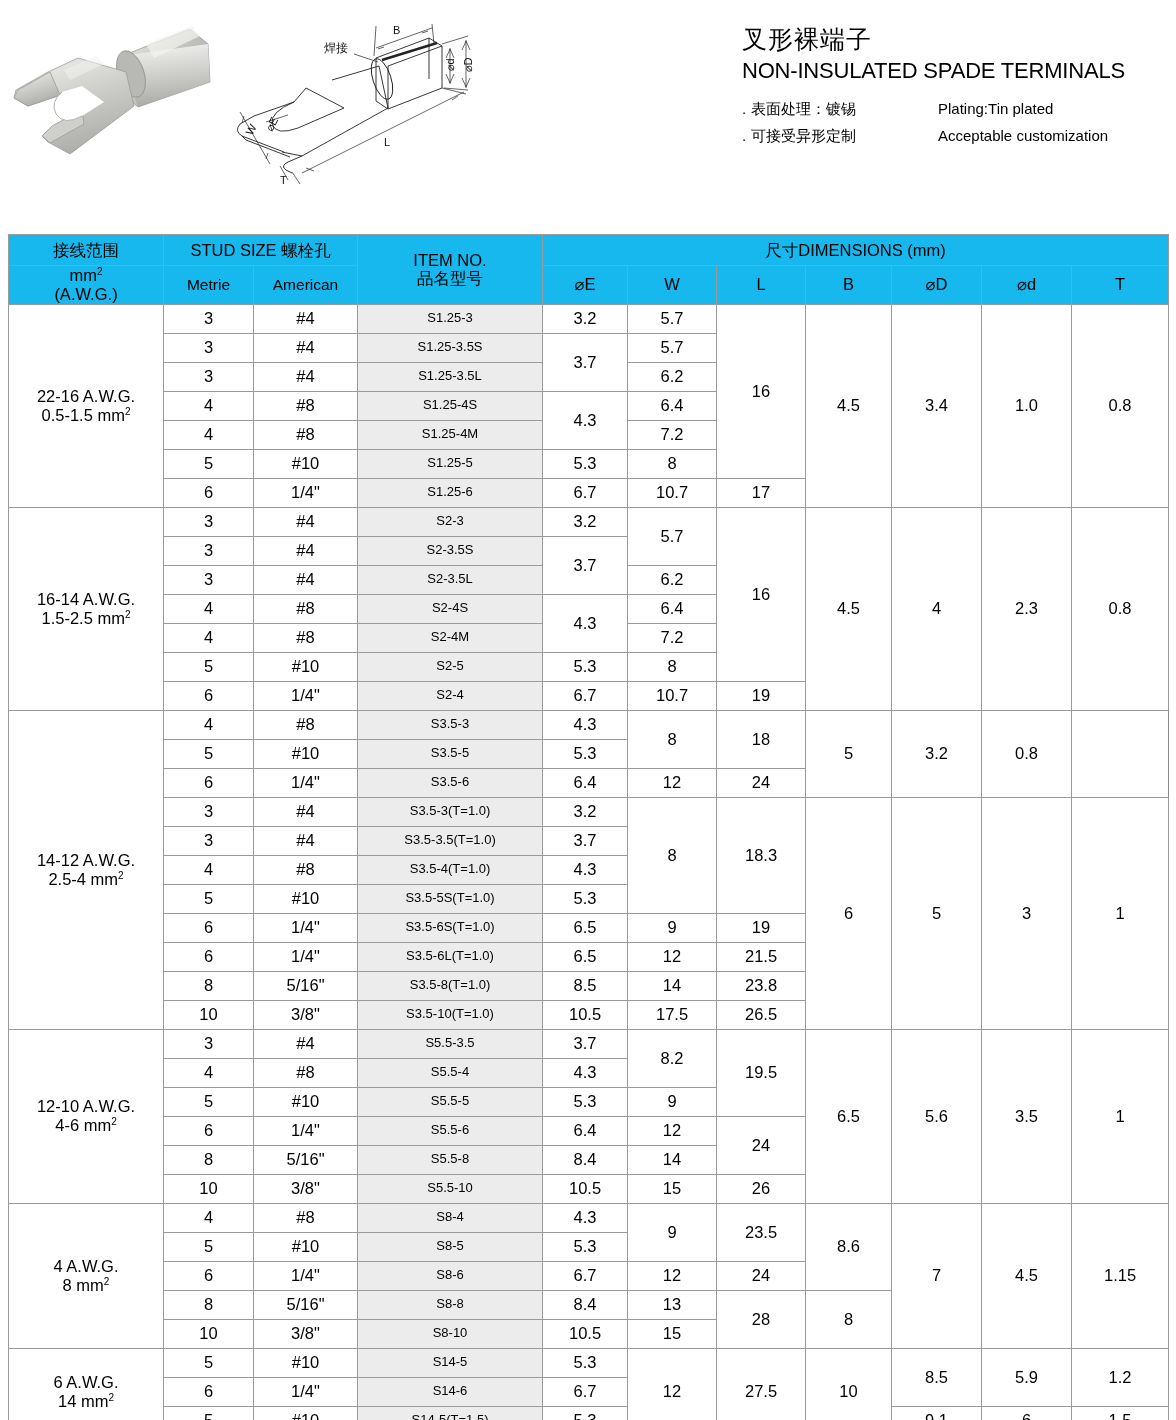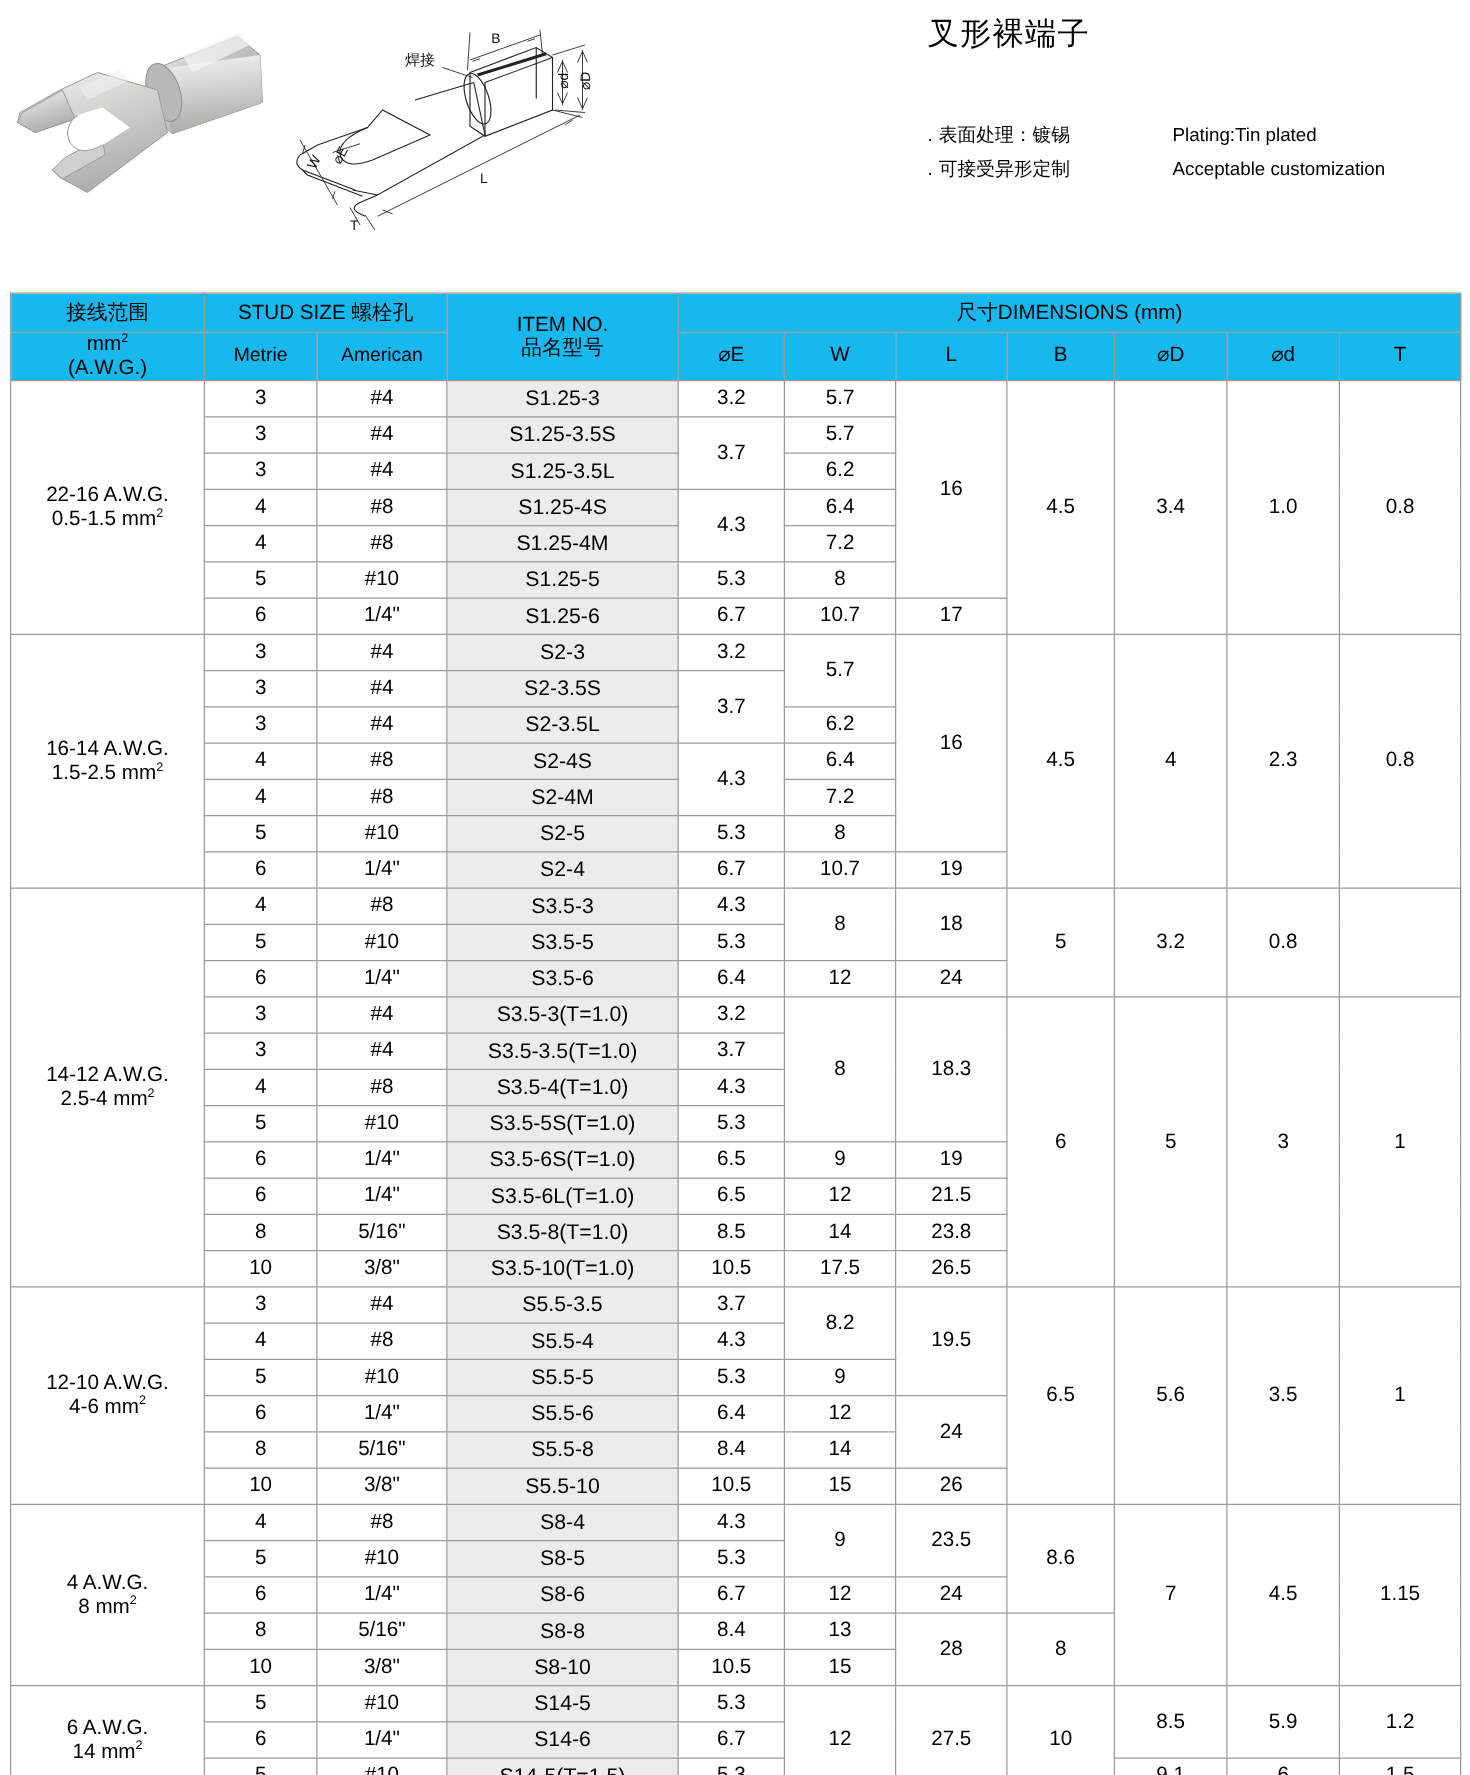--- a/index.html
+++ b/index.html
@@ -14,21 +14,21 @@
   .page{position:relative;width:1176px;height:1420px;}
 
   
   .header{position:relative;height:218px;}
   .photo{position:absolute;left:4px;top:14px;width:240px;height:175px;}
   .photo svg{display:block;}
   .drawing{position:absolute;left:232px;top:16px;width:300px;height:175px;}
   .drawing svg{display:block;}
 
   .titles{position:absolute;left:742px;top:12px;width:430px;}
-  .title-cn{font-size:25px;line-height:30px;letter-spacing:1px;font-weight:500;}
+  .title-cn{font-size:25px;line-height:30px;letter-spacing:1px;font-weight:500;margin-top:12px;}
   .title-en{font-size:22px;line-height:30px;margin-top:2px;letter-spacing:-0.2px;white-space:nowrap;}
 
   .specs{position:absolute;left:742px;top:96px;width:434px;}
   .spec-row{display:flex;align-items:flex-start;height:27px;}
   .spec-cn{width:196px;font-size:15px;line-height:25px;white-space:nowrap;}
   .spec-cn .dot{display:inline-block;width:9px;font-size:15px;vertical-align:baseline;}
   .spec-en{font-size:15px;line-height:25px;white-space:nowrap;}
 
   
   .table-wrap{position:absolute;left:8px;top:234px;width:1160px;}
@@ -51,21 +51,21 @@
     color:#000;
     font-size:16.5px;
     height:30px;
   }
   thead th.h-tall{height:60px;}
   .hdr-sub{font-size:15.5px;}
   .sup{font-size:10px;vertical-align:super;line-height:0;}
 
   tbody td{height:28px;font-size:16.5px;background:#ffffff;}
   td.awg{font-size:16.5px;line-height:25px;white-space:nowrap;}
-  td.item{background:#ececec;text-align:left;padding-left:14px;font-size:17px;}
+  td.item{background:#ececec;text-align:left;padding-left:14px;font-size:13px;}
   td.nowrap{white-space:nowrap;}
 
   
   tr.grp-start > td, tr.grp-start > th{border-top:1.5px solid #52b9e8;}
   table.spec{border:1.5px solid #8a8a8a;}
 
   
   col.c-awg{width:155px;}
   col.c-met{width:90px;}
   col.c-ame{width:104px;}
@@ -176,20 +176,21 @@
           <text x="20" y="120" transform="rotate(-62 20 120)">W</text>
           <text x="40" y="116" transform="rotate(-62 40 116)">⌀E</text>
           <text x="48" y="168">T</text>
           <text x="152" y="130">L</text>
         </g>
       </svg>
     </div>
 
     <div class="titles">
       <div class="title-cn">叉形裸端子</div>
+      <div class="title-en">NON-INSULATED SPADE TERMINALS</div>
     </div>
 
     <div class="specs">
       <div class="spec-row">
         <div class="spec-cn"><span class="dot">.</span><span>表面处理：镀锡</span></div>
         <div class="spec-en">Plating:Tin plated</div>
       </div>
       <div class="spec-row">
         <div class="spec-cn"><span class="dot">.</span><span>可接受异形定制</span></div>
         <div class="spec-en">Acceptable customization</div>

